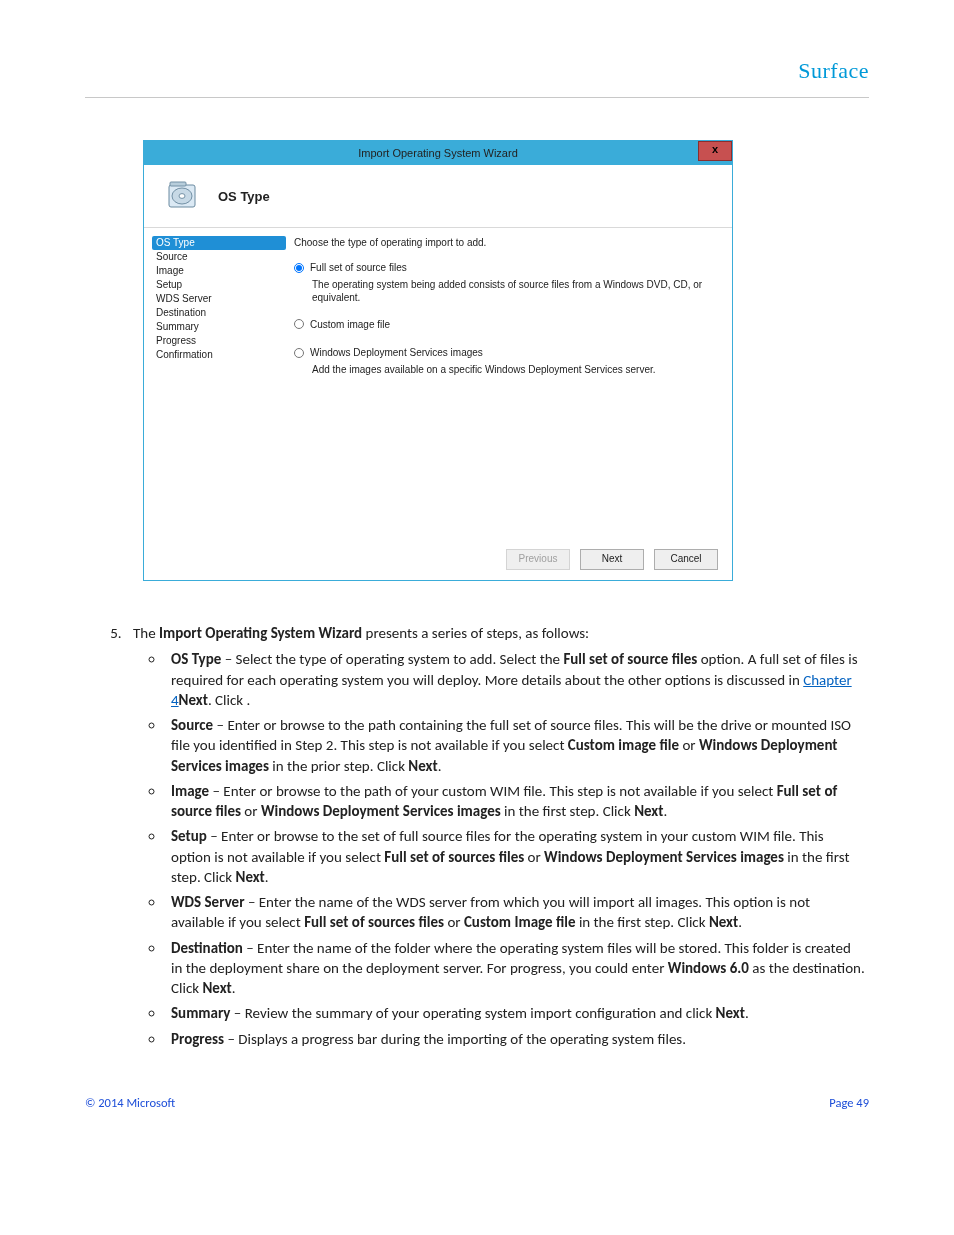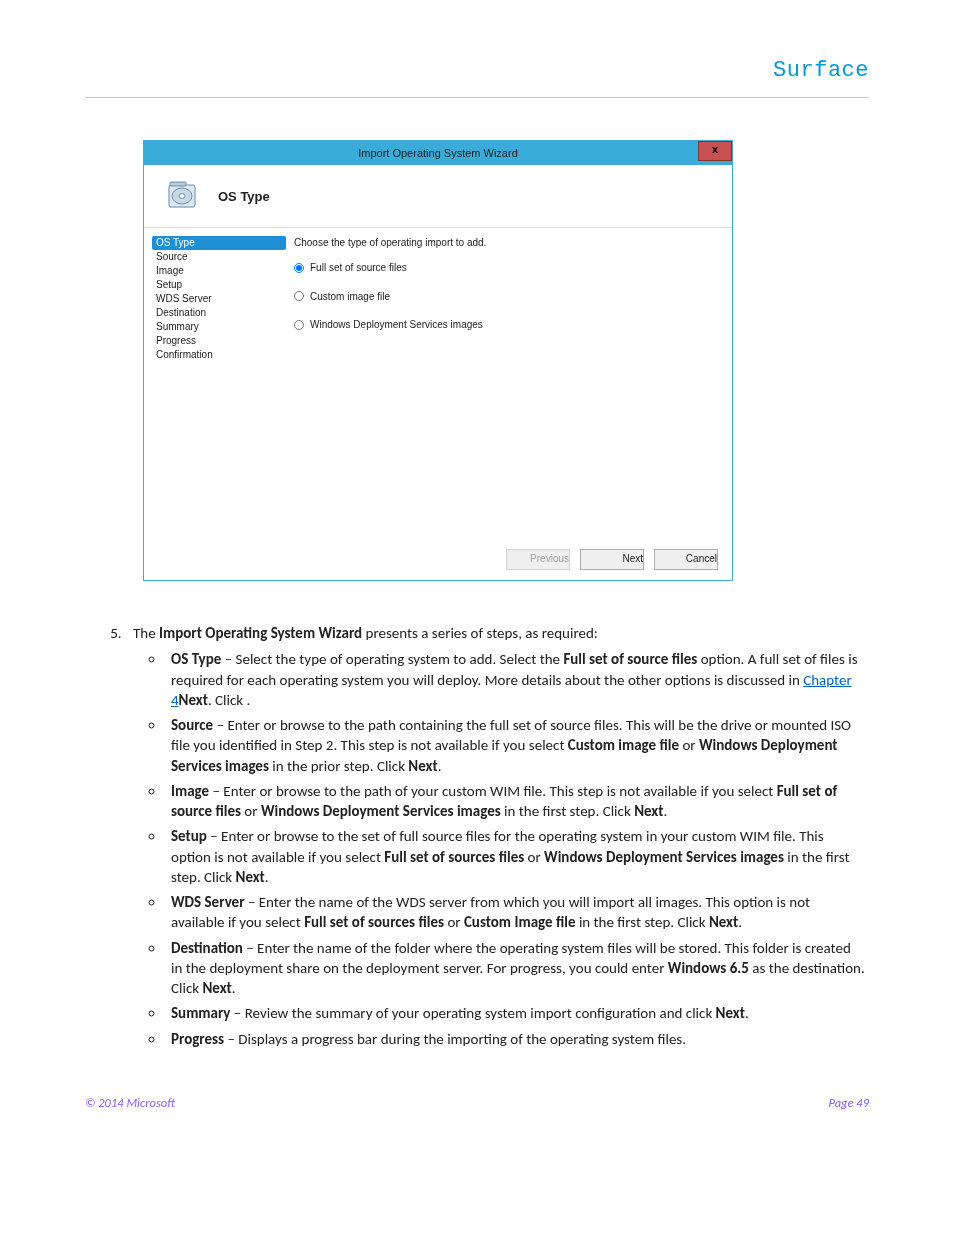--- a/index.html
+++ b/index.html
@@ -12,21 +12,21 @@
   .page {
     padding: 55px 85px 35px 85px;
     position: relative;
     min-height: 1145px;
     box-sizing: border-box;
   }
   .brand {
     position: absolute;
     top: 58px;
     right: 85px;
-    font-family: Liberation Mono, monospace;
+    font-family: Liberation Serif, serif;
     font-size: 22px;
     color: #0099d8;
     letter-spacing: 0.5px;
   }
   .hr-top {
     border: none;
     border-top: 1px solid #c8c8c8;
     margin: 42px 0 0 0;
   }
   .figure-wrap {
@@ -142,21 +142,21 @@
     display: flex;
     gap: 10px;
   }
   .btn {
     width: 62px;
     height: 19px;
     background: #efefef;
     border: 1px solid #adadad;
     font-size: 10px;
     line-height: 17px;
-    text-align: right;
+    text-align: center;
     cursor: pointer;
     font-family: "Segoe UI", Arial, sans-serif;
   }
   .btn.disabled {
     color: #a0a0a0;
     border-color: #d4d4d4;
     cursor: default;
   }
 
   
@@ -187,24 +187,23 @@
   }
   .b { font-weight: bold; }
   a.link { color: #0563c1; text-decoration: underline; }
 
   .footer {
     position: absolute;
     bottom: 35px;
     left: 85px;
     right: 85px;
     font-size: 12.5px;
-    color: #8b5cf6;
+    color: #1d4ed8;
     display: flex;
     justify-content: space-between;
-    font-style: italic;
   }
 </style>
 </head>
 <body>
 
 <div class="page">
   <div class="brand">Surface</div>
   <hr class="hr-top">
 
   <div class="figure-wrap">
@@ -237,54 +236,54 @@
             <div class="nav-item">Summary</div>
             <div class="nav-item">Progress</div>
             <div class="nav-item">Confirmation</div>
           </div>
         <div class="content">
           <div class="prompt">Choose the type of operating import to add.</div>
           <div id="options-container">
               <div class="opt"><label>
                   <input type="radio" name="ostype" checked="" style="">
                   <span>Full set of source files</span>
-                </label></div>
+                </label><div class="desc">The operating system being added consists of source files from a Windows DVD, CD, or equivalent.</div></div>
               <div class="opt"><label>
                   <input type="radio" name="ostype" style="">
                   <span>Custom image file</span>
                 </label></div>
               <div class="opt"><label>
                   <input type="radio" name="ostype" style="">
                   <span>Windows Deployment Services images</span>
-                </label></div>
+                </label><div class="desc">Add the images available on a specific Windows Deployment Services server.</div></div>
             </div>
           <div class="buttons-row">
             <div class="btn disabled">Previous</div>
             <div class="btn">Next</div>
             <div class="btn">Cancel</div>
           </div>
         </div>
       </div>
     </div>
 
   </div>
 
   <div class="body-text">
     <ol class="body-list" id="main-ol" start="5">
       <li>
         <span>
-          <span>The </span><span class="b">Import Operating System Wizard</span><span> presents a series of steps, as required:</span>
+          <span>The </span><span class="b">Import Operating System Wizard</span><span> presents a series of steps, as follows:</span>
         </span>
         <ul class="bullets" id="bullets-container">
             <li><span class="b">OS Type</span><span> – Select the type of operating system to add. Select the </span><span class="b">Full set of source files</span><span> option. A full set of files is required for each operating system you will deploy. More details about the other options is discussed in </span><a class="link" href="#">Chapter 4</a><span class="b">Next</span><span>. Click </span><span>.</span></li>
             <li><span class="b">Source</span><span> – Enter or browse to the path containing the full set of source files. This will be the drive or mounted ISO file you identified in Step 2. This step is not available if you select </span><span class="b">Custom image file</span><span> or </span><span class="b">Windows Deployment Services images</span><span> in the prior step. Click </span><span class="b">Next</span><span>.</span></li>
             <li><span class="b">Image</span><span> – Enter or browse to the path of your custom WIM file. This step is not available if you select </span><span class="b">Full set of source files</span><span> or </span><span class="b">Windows Deployment Services images</span><span> in the first step. Click </span><span class="b">Next</span><span>.</span></li>
             <li><span class="b">Setup</span><span> – Enter or browse to the set of full source files for the operating system in your custom WIM file. This option is not available if you select </span><span class="b">Full set of sources files</span><span> or </span><span class="b">Windows Deployment Services images</span><span> in the first step. Click </span><span class="b">Next</span><span>.</span></li>
             <li><span class="b">WDS Server</span><span> – Enter the name of the WDS server from which you will import all images. This option is not available if you select </span><span class="b">Full set of sources files</span><span> or </span><span class="b">Custom Image file</span><span> in the first step. Click </span><span class="b">Next</span><span>.</span></li>
-            <li><span class="b">Destination</span><span> – Enter the name of the folder where the operating system files will be stored. This folder is created in the deployment share on the deployment server. For progress, you could enter </span><span class="b">Windows 6.5</span><span> as the destination. Click </span><span class="b">Next</span><span>.</span></li>
+            <li><span class="b">Destination</span><span> – Enter the name of the folder where the operating system files will be stored. This folder is created in the deployment share on the deployment server. For progress, you could enter </span><span class="b">Windows 6.0</span><span> as the destination. Click </span><span class="b">Next</span><span>.</span></li>
             <li><span class="b">Summary</span><span> – Review the summary of your operating system import configuration and click </span><span class="b">Next</span><span>.</span></li>
             <li><span class="b">Progress</span><span> – Displays a progress bar during the importing of the operating system files.</span></li>
           </ul>
       </li>
     </ol>
   </div>
 
   <div class="footer">
     <span>© 2014 Microsoft</span>
     <span>Page 49</span>

